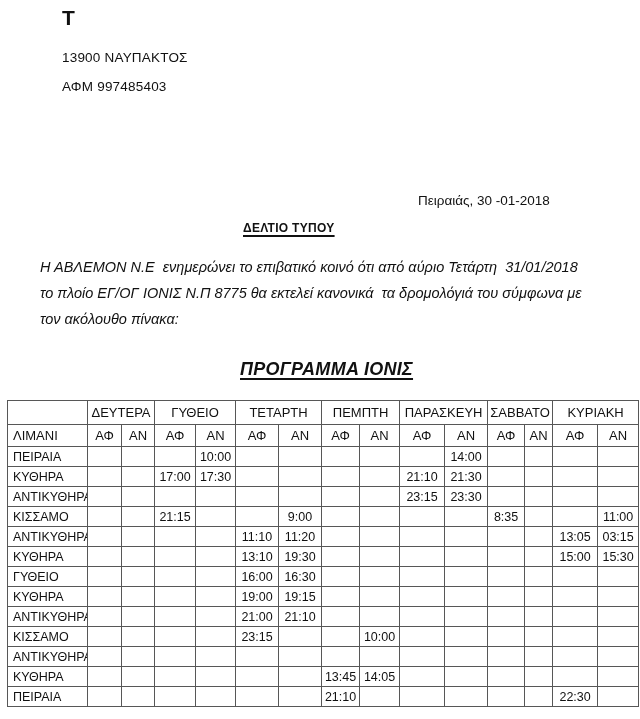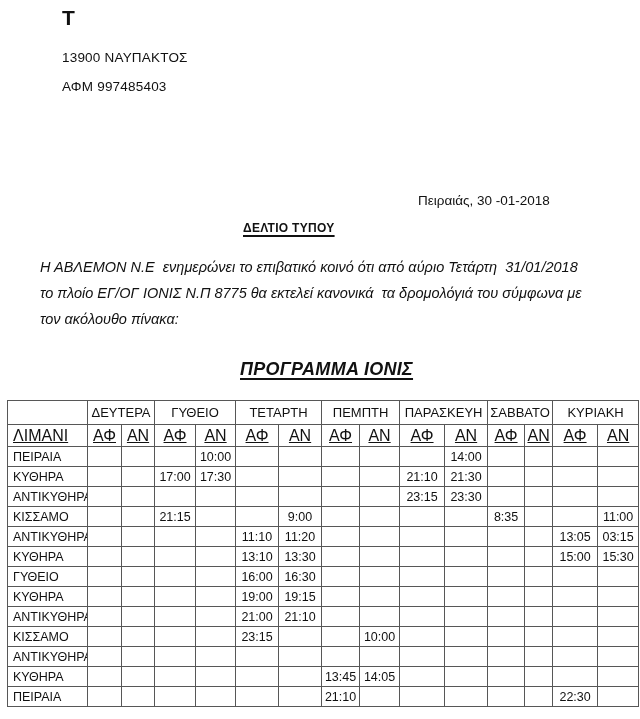--- a/index.html
+++ b/index.html
@@ -98,22 +98,21 @@
     white-space: nowrap;
     overflow: hidden;
     color: #111111;
   }
   table.schedule thead tr.day-row th {
     height: 23px;
     font-size: 13px;
   }
   table.schedule thead tr.afan-row th {
     height: 21px;
-    font-size: 16px;
-    text-decoration: underline;
+    font-size: 13px;
   }
   table.schedule tbody td {
     height: 19px;
     font-size: 12.5px;
   }
   table.schedule .port {
     text-align: left;
     padding-left: 5px;
   }
 </style>
@@ -274,21 +273,21 @@
           <td>13:05</td>
           <td>03:15</td>
         </tr>
         <tr>
           <td class="port">ΚΥΘΗΡΑ</td>
           <td></td>
           <td></td>
           <td></td>
           <td></td>
           <td>13:10</td>
-          <td>13:30</td>
+          <td>19:30</td>
           <td></td>
           <td></td>
           <td></td>
           <td></td>
           <td></td>
           <td></td>
           <td>15:00</td>
           <td>15:30</td>
         </tr>
         <tr>

